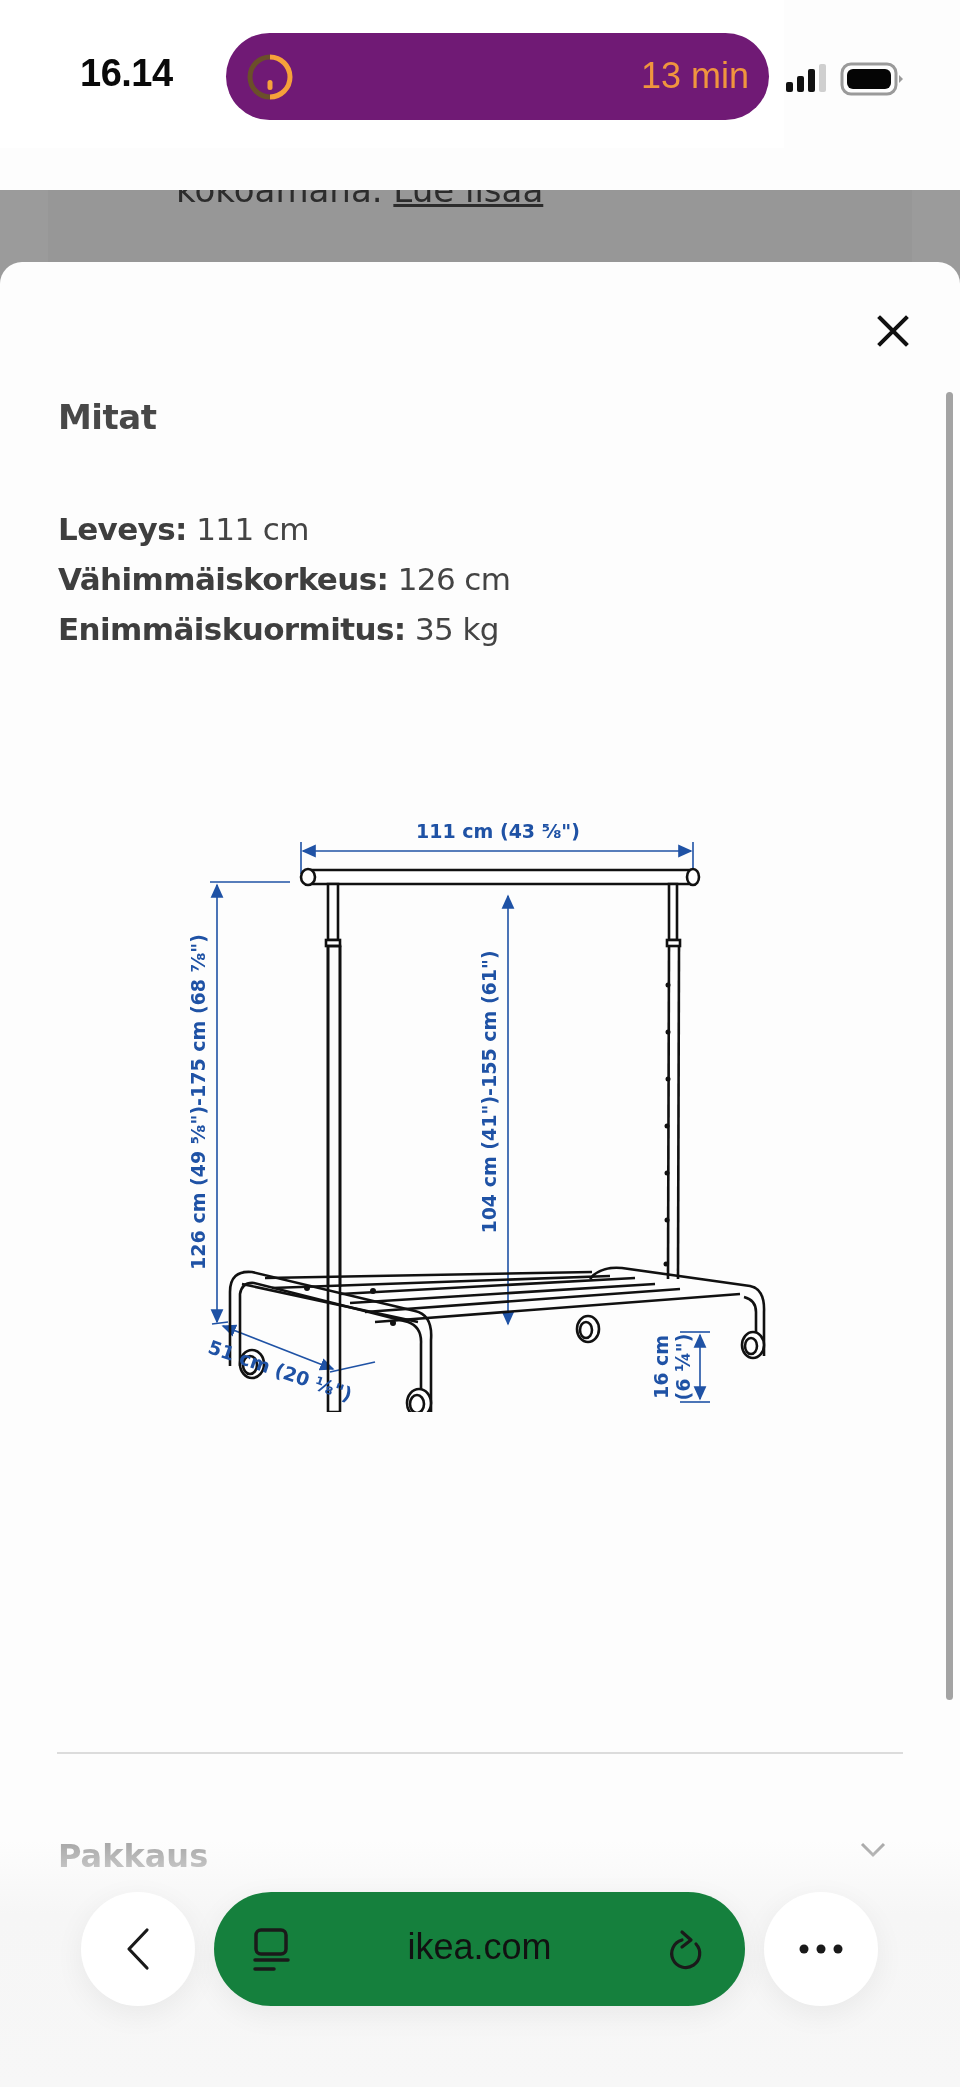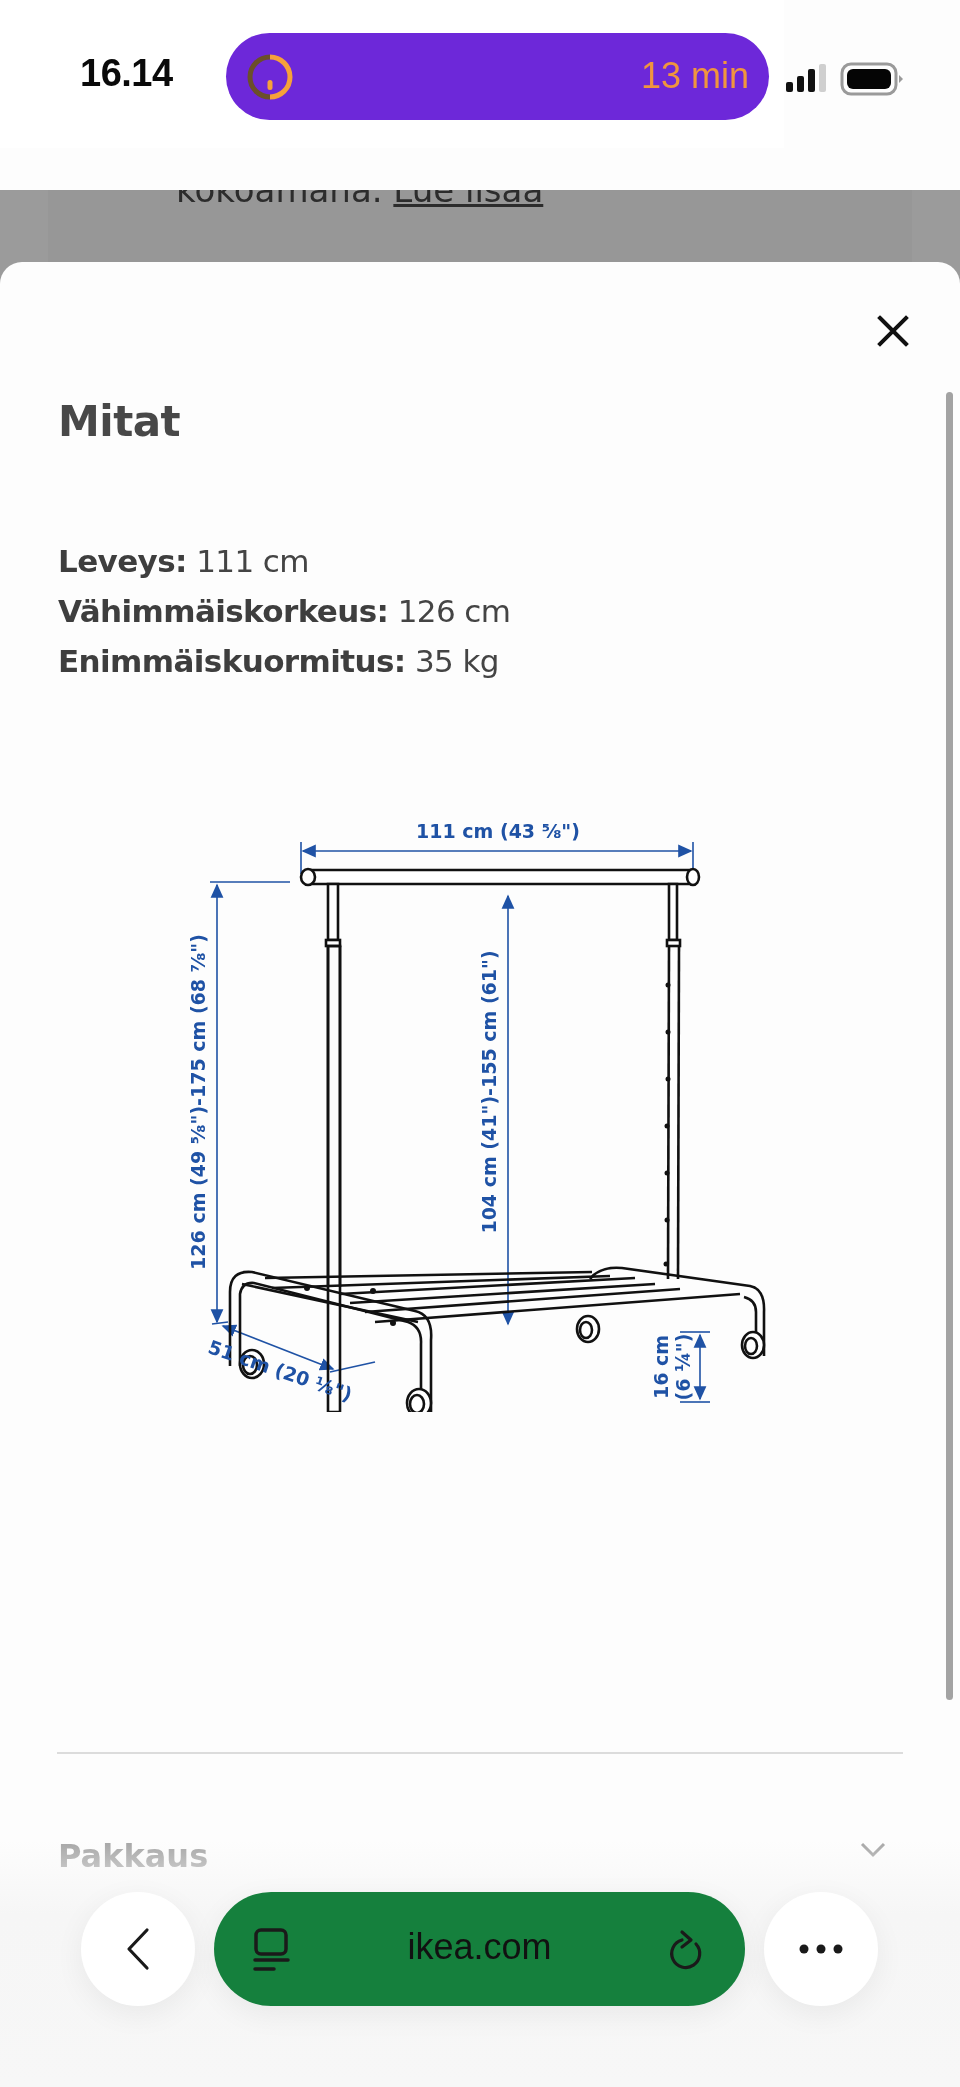--- a/index.html
+++ b/index.html
@@ -2,39 +2,39 @@
 <html><head>
   <meta charset="utf-8">
   <style>
     * { box-sizing: border-box; margin: 0; padding: 0; }
     html, body { width: 960px; height: 2087px; overflow: hidden; background: #fdfdfd; }
     body { position: relative; font-family: "Liberation Sans", sans-serif; color: #111; }
 
     
     .status-bar { position: absolute; left: 0; top: 0; width: 784px; height: 148px; background: #ffffff; z-index: 5; }
     .time { position: absolute; left: 80px; top: 52px; font-size: 38px; font-weight: 700; letter-spacing: -0.5px; color: #0a0a0a; font-family: "Liberation Sans", sans-serif; }
-    .island { position: absolute; left: 226px; top: 33px; width: 543px; height: 87px; background: #6d28d9; border-radius: 44px; }
+    .island { position: absolute; left: 226px; top: 33px; width: 543px; height: 87px; background: #701a75; border-radius: 44px; }
     .timer-ring { position: absolute; left: 20px; top: 20px; width: 48px; height: 48px; }
     .island-text { position: absolute; right: 20px; top: 22px; font-size: 36px; color: #f0953e; font-family: "Liberation Sans", sans-serif; }
     .signal { position: absolute; left: 786px; top: 64px; width: 44px; height: 30px; }
     .battery { position: absolute; left: 840px; top: 62px; width: 64px; height: 34px; }
 
     
     .backdrop { position: absolute; left: 0; top: 148px; width: 960px; height: 140px; background: #9b9b9b; overflow: hidden; margin-top: 42px; }
     .backdrop-card { position: absolute; left: 48px; top: -40px; width: 864px; height: 148px; background: #979797; border-radius: 0 0 20px 20px; }
     .backdrop-text { position: absolute; left: 176px; top: -20px; font-size: 34px; color: #2c2c2c; font-family: "DejaVu Sans", sans-serif; white-space: nowrap; }
     .backdrop-text .link { text-decoration: underline; }
 
     
     .sheet { position: absolute; left: 0; top: 262px; width: 960px; height: 1825px; background: #fdfdfd; border-radius: 22px 22px 0 0; overflow: hidden; }
     .close-btn { position: absolute; left: 866px; top: 42px; width: 54px; height: 54px; display: flex; align-items: center; justify-content: center; cursor: pointer; }
     .scrollbar { position: absolute; left: 946px; top: 130px; width: 7px; height: 1308px; background: #a3a3a3; border-radius: 4px; }
 
-    .title { position: absolute; left: 58px; top: 135px; font-size: 42px; font-weight: 700; color: #484848; font-family: "DejaVu Sans", sans-serif; letter-spacing: -0.5px; text-align: center; }
-    .specs { position: absolute; left: 58px; top: 242px; margin-top: 32px; }
+    .title { position: absolute; left: 58px; top: 135px; font-size: 34px; font-weight: 700; color: #484848; font-family: "DejaVu Sans", sans-serif; letter-spacing: -0.5px; text-align: center; }
+    .specs { position: absolute; left: 58px; top: 242px; }
     .spec-row { font-size: 31px; line-height: 50px; color: #444; font-family: "DejaVu Sans", sans-serif; white-space: nowrap; letter-spacing: -0.6px; }
     .spec-row b { font-weight: 700; color: #3e3e3e; }
 
     .drawing { position: absolute; left: 160px; top: 530px; width: 740px; height: 620px; }
     .dim-text { font-family: "DejaVu Sans", sans-serif; font-weight: 700; fill: #1f52a5; font-size: 19px; }
 
     .divider { position: absolute; left: 57px; top: 1490px; width: 846px; height: 2px; background: #dcdcdc; }
     .section-title { position: absolute; left: 58px; top: 1575px; font-size: 32px; font-weight: 700; color: #222; font-family: "DejaVu Sans", sans-serif; }
     .section-chevron { position: absolute; left: 858px; top: 1578px; width: 30px; height: 20px; }
 

